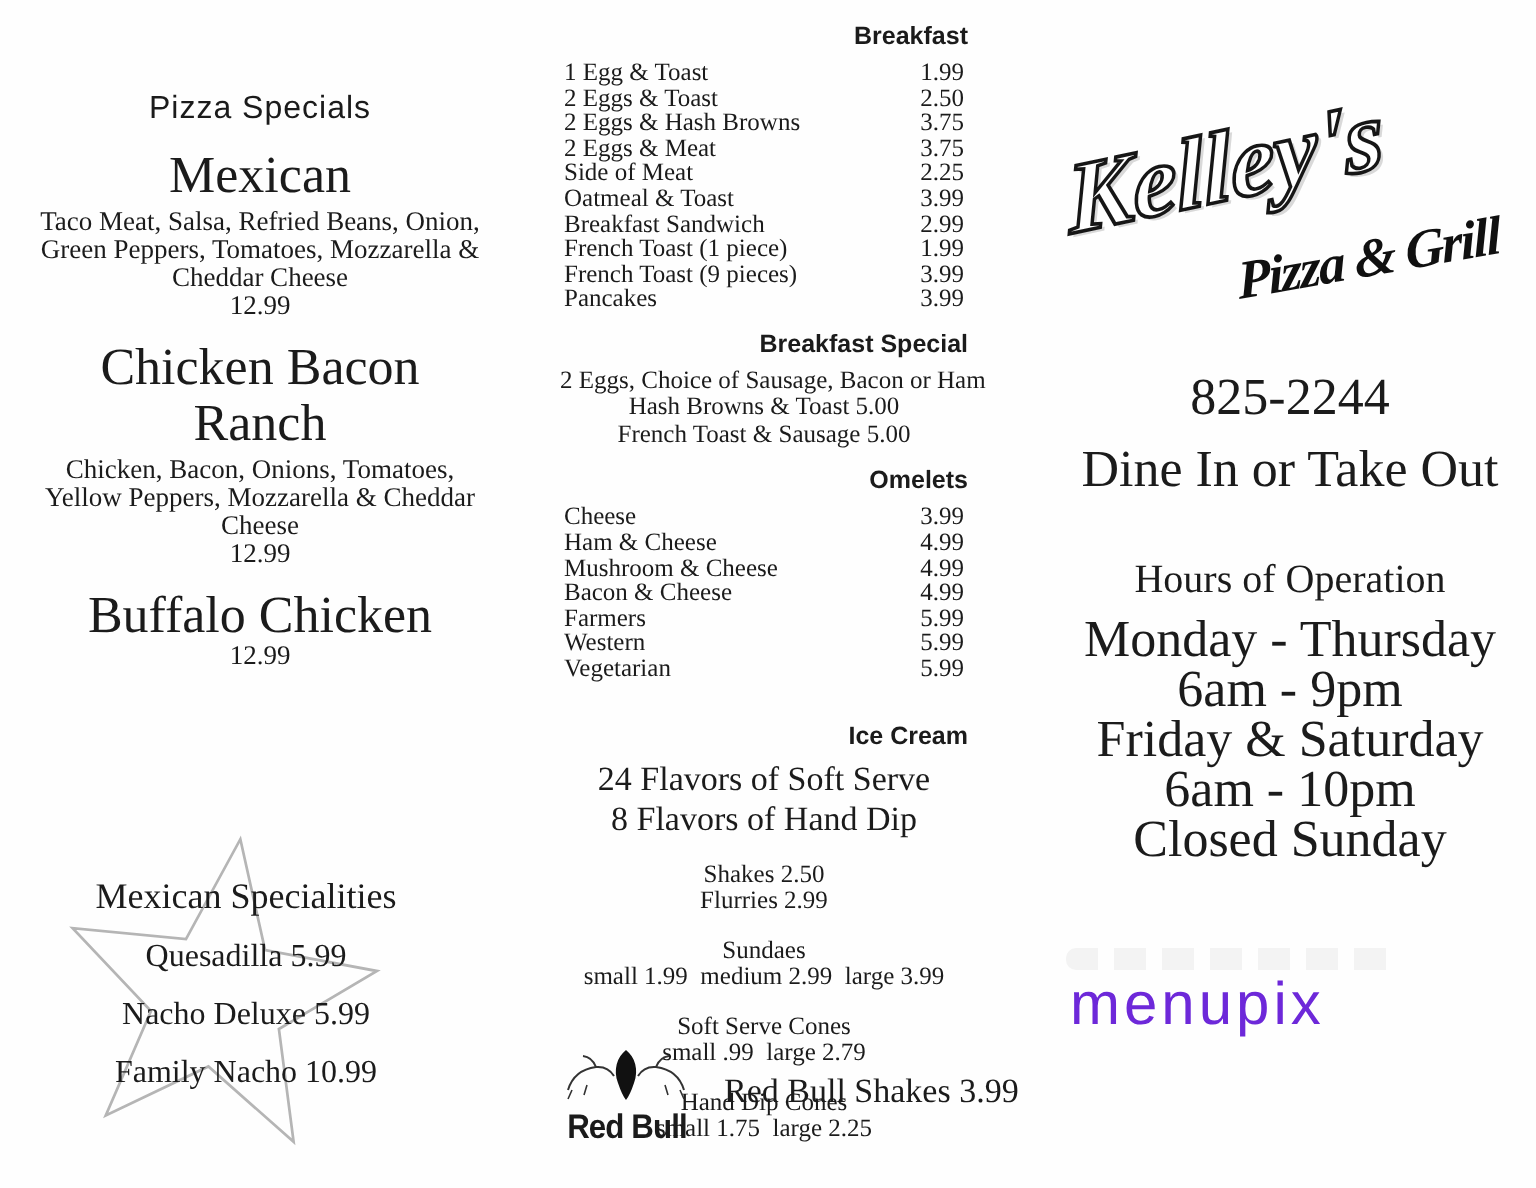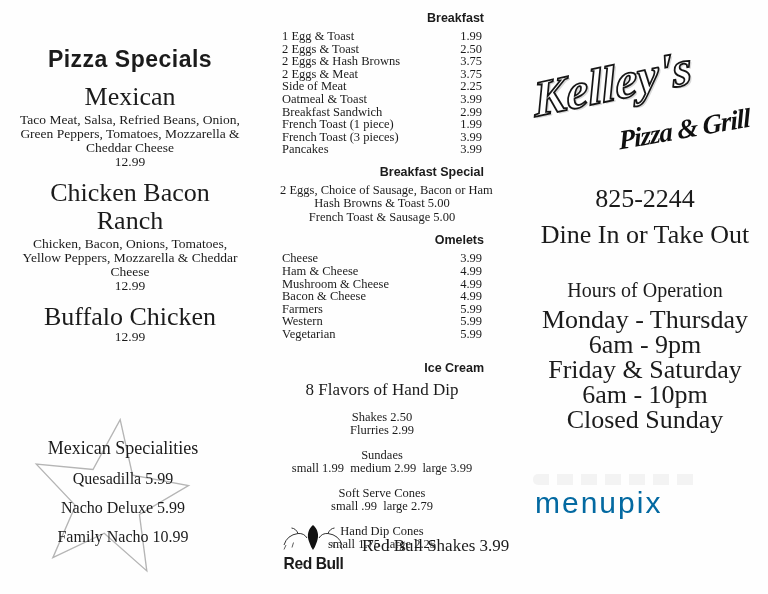--- a/index.html
+++ b/index.html
@@ -3,21 +3,21 @@
 <meta charset="utf-8">
 <style>
   html,body{margin:0;padding:0;}
   body{
     width:768px;height:594px;position:relative;overflow:hidden;
     background:#fefefe;color:#1b1b1b;
     font-family:"Liberation Serif", serif;
   }
   
   .left-col{position:absolute;left:15px;top:46px;width:230px;text-align:center;}
-  .ps-title{font-family:"Liberation Sans",sans-serif;font-weight:700;font-size:23px;letter-spacing:.5px;margin-bottom:10px;text-align:center;}
+  .ps-title{font-family:"Liberation Sans",sans-serif;font-weight:400;font-size:16px;letter-spacing:.5px;margin-bottom:10px;text-align:center;}
   .pizza-name{font-size:26px;line-height:1.05;margin-top:10px;}
   .pizza-desc{font-size:13.5px;line-height:14px;margin-top:3px;}
   .pizza-price{font-size:13.5px;line-height:14px;}
   
   .star-svg{position:absolute;left:25px;top:392px;width:170px;height:200px;transform:rotate(8deg);}
   .mex-block{position:absolute;left:8px;top:438px;width:230px;text-align:center;}
   .mex-title{font-size:18px;font-weight:400;}
   .mex-item{font-size:16px;margin-top:11px;}
   
   .mid-col{position:absolute;left:280px;top:11px;width:204px;}
@@ -46,21 +46,21 @@
       color:#101010;transform:rotate(-10deg) skewX(-6deg);}
   .phone{font-size:26px;line-height:1;margin-top:8px;font-family:Liberation Serif, serif;}
   .dine{font-size:26px;line-height:1;margin-top:10px;}
   .hop{font-size:20px;line-height:1;margin-top:32px;}
   .hline{font-size:26px;line-height:25px;}
   .hlist{margin-top:7px;}
   
   .wm-blur{position:absolute;left:533px;top:474px;width:168px;height:11px;border-radius:5px;
       background:repeating-linear-gradient(90deg,#f3f3f3 0 16px,transparent 16px 24px);}
   .wm{position:absolute;left:535px;top:488px;font-family:"Liberation Sans",sans-serif;
-      font-weight:400;font-size:30px;letter-spacing:2px;color:#0369a1;line-height:1;}
+      font-weight:400;font-size:30px;letter-spacing:2px;color:#6d28d9;line-height:1;}
 </style>
 </head>
 <body>
 
 <div class="left-col">
   <div class="ps-title">Pizza Specials</div>
 
   <div>
     <div class="pizza-name">Mexican</div>
     <div class="pizza-desc">Taco Meat, Salsa, Refried Beans, Onion, Green Peppers, Tomatoes, Mozzarella &amp; Cheddar Cheese</div>
@@ -120,21 +120,21 @@
       </div>
     <div class="row">
         <span>Breakfast Sandwich</span>
         <span>2.99</span>
       </div>
     <div class="row">
         <span>French Toast (1 piece)</span>
         <span>1.99</span>
       </div>
     <div class="row">
-        <span>French Toast (3 pieces)</span>
+        <span>French Toast (9 pieces)</span>
         <span>3.99</span>
       </div>
     <div class="row">
         <span>Pancakes</span>
         <span>3.99</span>
       </div>
   </div>
 
   <div class="sec">
     <div class="mh">Breakfast Special</div>
@@ -170,20 +170,21 @@
         <span>5.99</span>
       </div>
     <div class="row">
         <span>Vegetarian</span>
         <span>5.99</span>
       </div>
   </div>
 
   <div class="sec" style="margin-top:20px;">
     <div class="mh">Ice Cream</div>
+    <div class="ic-big">24 Flavors of Soft Serve</div>
     <div class="ic-big">8 Flavors of Hand Dip</div>
 
     <div class="ic-group">
       <div class="ic-l">Shakes 2.50</div>
       <div class="ic-l">Flurries 2.99</div>
     </div>
     <div class="ic-group">
       <div class="ic-l">Sundaes</div>
       <div class="ic-l">small 1.99  medium 2.99  large 3.99</div>
     </div>

